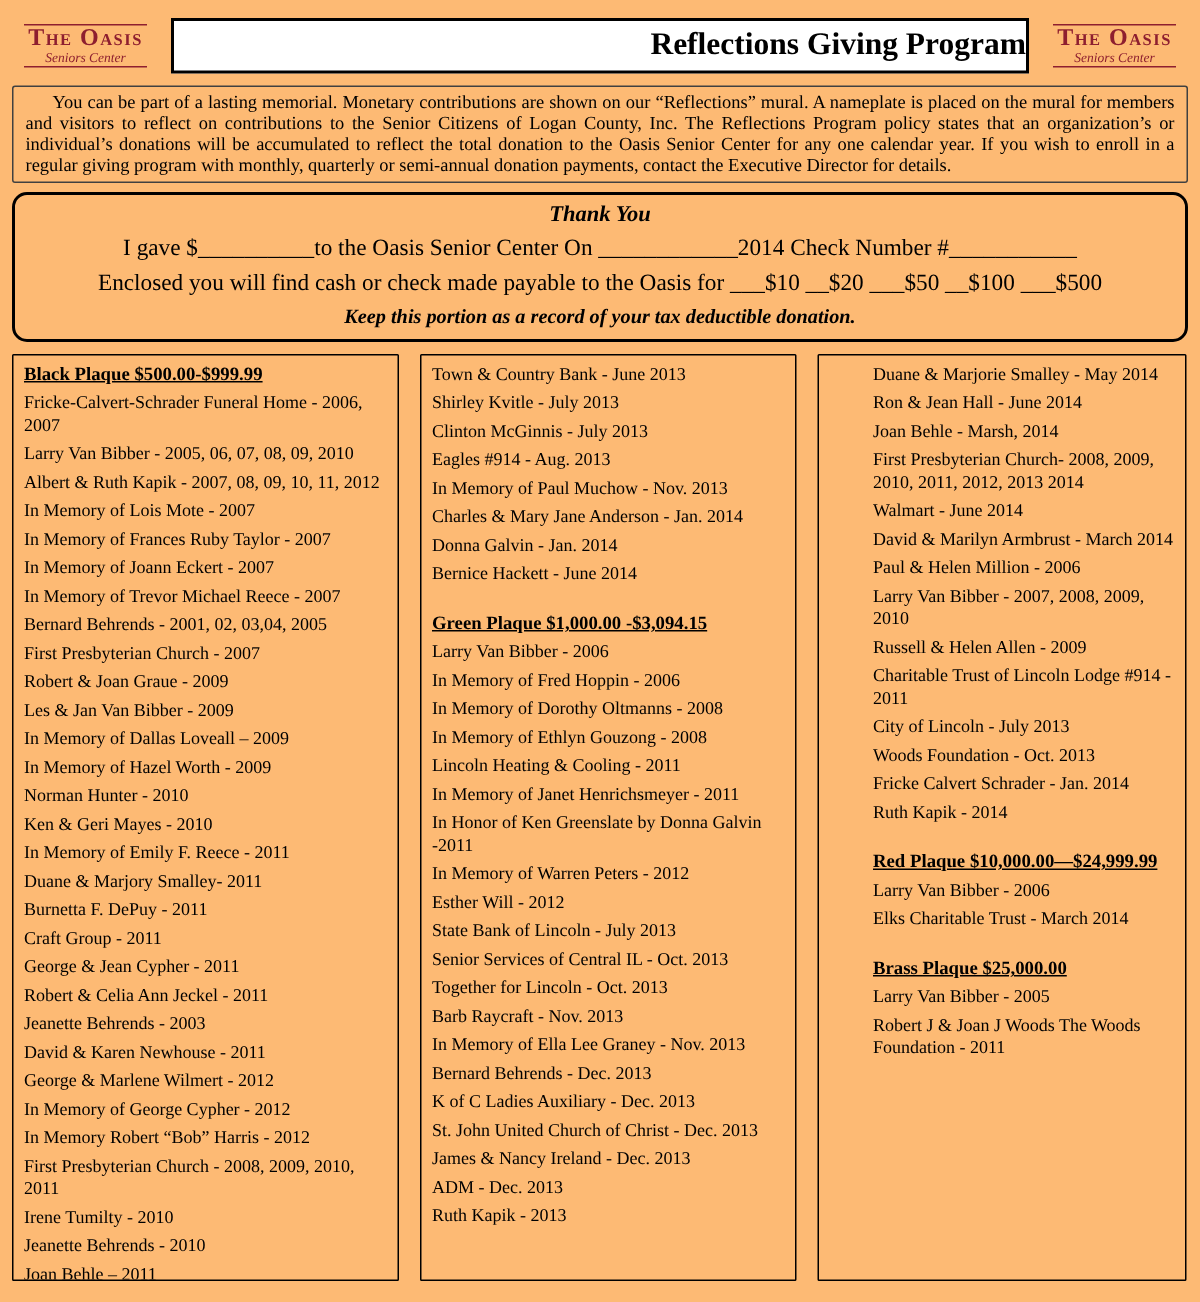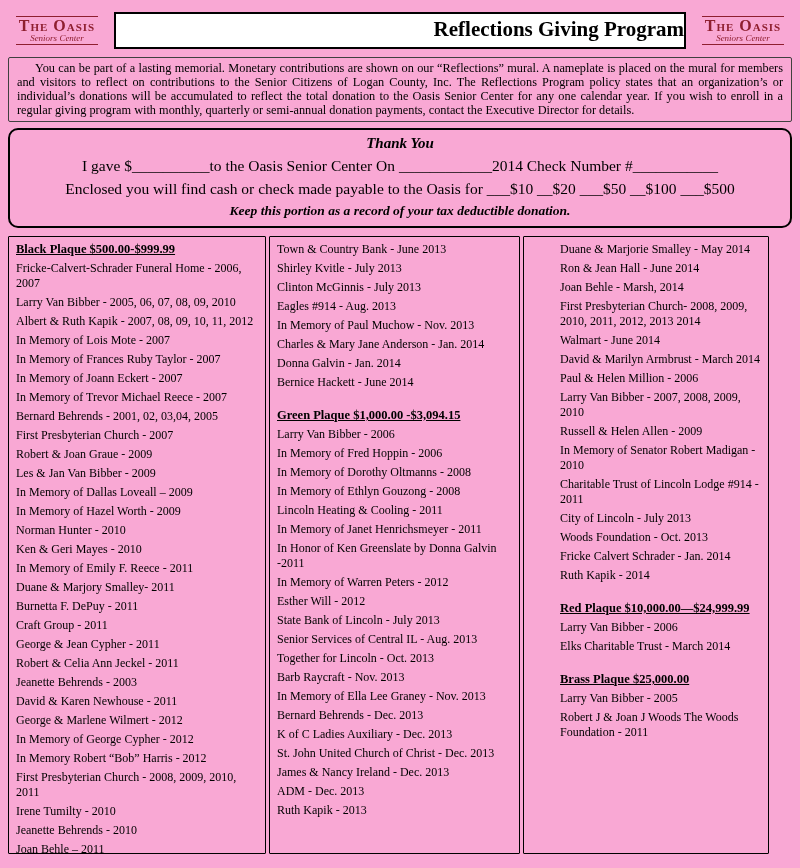--- a/index.html
+++ b/index.html
@@ -6,21 +6,21 @@
   body {
     width: 800px; height: 868px;
     font-family: "Liberation Serif", serif;
     color: #000;
   }
   .page {
     width: 800px; height: 868px;
     padding: 12px 8px 8px 8px;
     box-sizing: border-box;
     overflow: hidden;
-    background: #f9a8d4;
+    background: #fdba74;
   }
   
   .header { display: flex; align-items: center; gap: 12px; margin: 0 4px 8px 4px; }
   .logo { width: 90px; flex: 0 0 auto; color: #8e1f2f; text-align: center; }
   .logo-rule { border-top: 1px solid #8e1f2f; margin: 1px 4px; }
   .logo-name { font-weight: bold; font-size: 16px; font-variant: small-caps; letter-spacing: 1px; line-height: 1; }
   .logo-sub { font-style: italic; font-size: 9px; line-height: 1.1; margin-bottom: 1px; }
   .title-box { flex: 1; border: 2px solid #000; text-align: right; padding: 3px 0 5px 0; background: #fff; }
   .title { font-size: 21px; font-weight: bold; }
   
@@ -33,21 +33,21 @@
   
   .thankyou-box {
     border: 2px solid #000; border-radius: 10px;
     padding: 5px 10px 7px 10px; margin: 0 0 8px 0;
     text-align: center;
   }
   .ty-title { font-weight: bold; font-style: italic; font-size: 15px; margin-bottom: 5px; }
   .ty-line { font-size: 15.5px; margin-bottom: 5px; }
   .ty-note { font-weight: bold; font-style: italic; font-size: 13.5px; }
   
-  .columns { display: flex; gap: 3px; height: 618px; }
+  .columns { display: flex; gap: 14px; height: 618px; }
   .col {
     border: 1px solid #000; border-radius: 1px;
     padding: 5px 4px 4px 7px;
     box-sizing: border-box; overflow: hidden;
   }
   .col-0 { width: 258px; }
   .col-1 { width: 251px; }
   .col-2 { width: 246px; padding-left: 36px; }
   .plaque-heading {
     font-weight: bold; text-decoration: underline;
@@ -137,42 +137,41 @@
         <div class="donor-entry">Larry Van Bibber - 2006</div>
         <div class="donor-entry">In Memory of Fred Hoppin - 2006</div>
         <div class="donor-entry">In Memory of Dorothy Oltmanns - 2008</div>
         <div class="donor-entry">In Memory of Ethlyn Gouzong - 2008</div>
         <div class="donor-entry">Lincoln Heating &amp; Cooling - 2011</div>
         <div class="donor-entry">In Memory of  Janet Henrichsmeyer - 2011</div>
         <div class="donor-entry">In Honor of Ken Greenslate  by Donna Galvin -2011</div>
         <div class="donor-entry">In Memory of Warren Peters - 2012</div>
         <div class="donor-entry">Esther Will - 2012</div>
         <div class="donor-entry">State Bank of Lincoln - July 2013</div>
-        <div class="donor-entry">Senior Services of Central IL - Aug. 2013</div>
+        <div class="donor-entry">Senior Services of Central IL - Oct. 2013</div>
         <div class="donor-entry">Together for Lincoln - Oct. 2013</div>
         <div class="donor-entry">Barb Raycraft  - Nov. 2013</div>
         <div class="donor-entry">In Memory of Ella Lee Graney - Nov. 2013</div>
         <div class="donor-entry">Bernard Behrends - Dec. 2013</div>
         <div class="donor-entry">K of C Ladies Auxiliary - Dec. 2013</div>
         <div class="donor-entry">St. John United Church of Christ - Dec. 2013</div>
         <div class="donor-entry">James &amp; Nancy Ireland - Dec. 2013</div>
         <div class="donor-entry">ADM - Dec. 2013</div>
         <div class="donor-entry">Ruth Kapik - 2013</div>
       </div>
     <div class="col col-2">
         <div class="donor-entry">Duane &amp; Marjorie Smalley - May 2014</div>
         <div class="donor-entry">Ron &amp; Jean Hall - June 2014</div>
         <div class="donor-entry">Joan Behle - Marsh, 2014</div>
         <div class="donor-entry">First  Presbyterian Church- 2008, 2009, 2010, 2011, 2012, 2013 2014</div>
         <div class="donor-entry">Walmart - June 2014</div>
         <div class="donor-entry">David &amp; Marilyn Armbrust - March 2014</div>
         <div class="donor-entry">Paul &amp; Helen Million - 2006</div>
         <div class="donor-entry">Larry Van Bibber - 2007, 2008,  2009, 2010</div>
         <div class="donor-entry">Russell &amp; Helen Allen - 2009</div>
-        <div class="donor-entry">In Memory of Senator Robert Madigan - 2010</div>
         <div class="donor-entry">Charitable Trust of Lincoln Lodge #914 - 2011</div>
         <div class="donor-entry">City of Lincoln - July 2013</div>
         <div class="donor-entry">Woods Foundation - Oct. 2013</div>
         <div class="donor-entry">Fricke Calvert Schrader - Jan. 2014</div>
         <div class="donor-entry">Ruth Kapik - 2014</div>
         <div class="plaque-heading gap">Red Plaque  $10,000.00—$24,999.99</div>
         <div class="donor-entry">Larry Van Bibber - 2006</div>
         <div class="donor-entry">Elks Charitable Trust - March 2014</div>
         <div class="plaque-heading gap">Brass Plaque  $25,000.00</div>
         <div class="donor-entry">Larry Van Bibber - 2005</div>

